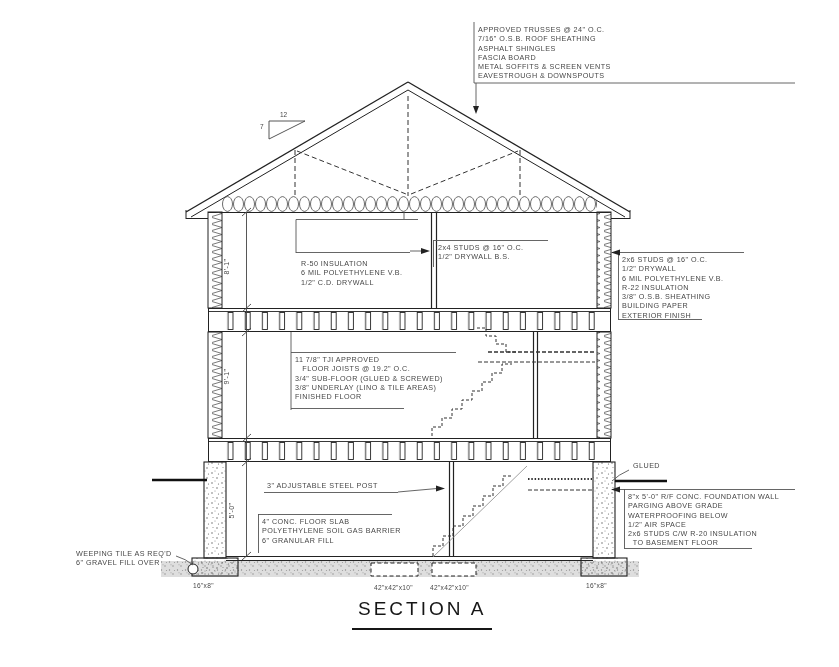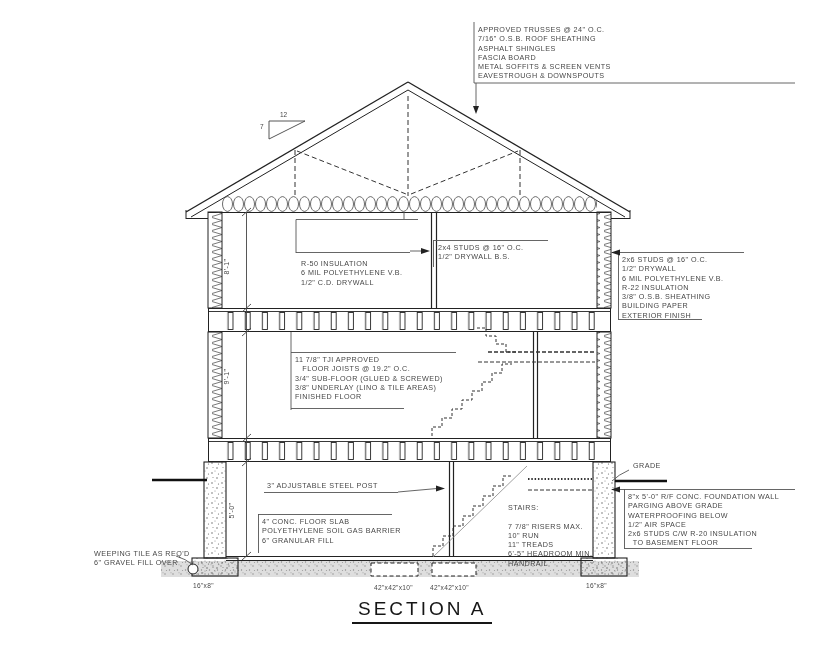--- a/index.html
+++ b/index.html
@@ -7,21 +7,21 @@
           font-family:"Liberation Sans",sans-serif;}
   svg{position:absolute;left:0;top:0;}
   .ann{position:absolute;font-size:7.2px;line-height:9.3px;color:#474747;
        white-space:pre;letter-spacing:.45px;}
   .sm{font-size:6.6px;letter-spacing:.3px;}
   .dim{position:absolute;font-size:7px;color:#474747;letter-spacing:.4px;
        transform:rotate(-90deg);white-space:nowrap;}
   .pl{position:absolute;font-size:6.5px;color:#474747;}
   .title{position:absolute;left:352px;top:598px;font-size:19px;font-weight:500;
          letter-spacing:3px;color:#161616;border-bottom:2.5px solid #161616;
-         padding:0 6px 2px 6px;}
+         padding:0 6px 8px 6px;}
 </style>
 </head>
 <body>
 
 <div class="canvas">
 
 <svg width="839" height="667" viewBox="0 0 839 667">
   <defs>
     <pattern id="batt" width="14" height="7" patternUnits="userSpaceOnUse">
       <path d="M2,0.5 L12,3.5 L2,6.5" fill="none" stroke="#555" stroke-width="0.8"></path>
@@ -238,35 +238,28 @@
 EXTERIOR FINISH</div>
 <div class="ann" style="left:295px;top:355px;">11 7/8" TJI APPROVED
    FLOOR JOISTS @ 19.2" O.C.
 3/4" SUB-FLOOR (GLUED &amp; SCREWED)
 3/8" UNDERLAY (LINO &amp; TILE AREAS)
 FINISHED FLOOR</div>
 <div class="ann" style="left:267px;top:481px;">3" ADJUSTABLE STEEL POST</div>
 <div class="ann" style="left:262px;top:517px;">4" CONC. FLOOR SLAB
 POLYETHYLENE SOIL GAS BARRIER
 6" GRANULAR FILL</div>
-<div class="ann" style="left:508px;top:503px;">STAIRS:
-
-7 7/8" RISERS MAX.
-10" RUN
-11" TREADS
-6'-5" HEADROOM MIN.
-HANDRAIL</div>
 <div class="ann" style="left:628px;top:492px;">8"x 5'-0" R/F CONC. FOUNDATION WALL
 PARGING ABOVE GRADE
 WATERPROOFING BELOW
 1/2" AIR SPACE
 2x6 STUDS C/W R-20 INSULATION
   TO BASEMENT FLOOR</div>
-<div class="ann" style="left:633px;top:461px;">GRADE</div>
-<div class="ann" style="left:94px;top:549px;">WEEPING TILE AS REQ'D
+<div class="ann" style="left:633px;top:461px;">GLUED</div>
+<div class="ann" style="left:76px;top:549px;">WEEPING TILE AS REQ'D
 6" GRAVEL FILL OVER</div>
 
 <div class="ann sm" style="left:193px;top:581px;">16"x8"</div>
 <div class="ann sm" style="left:586px;top:581px;">16"x8"</div>
 <div class="ann sm" style="left:374px;top:583px;">42"x42"x10"</div>
 <div class="ann sm" style="left:430px;top:583px;">42"x42"x10"</div>
 
 <div class="dim" style="left:219px;top:263px;">8'-1"</div>
 <div class="dim" style="left:219px;top:373px;">9'-1"</div>
 <div class="dim" style="left:224px;top:507px;">5'-0"</div>

